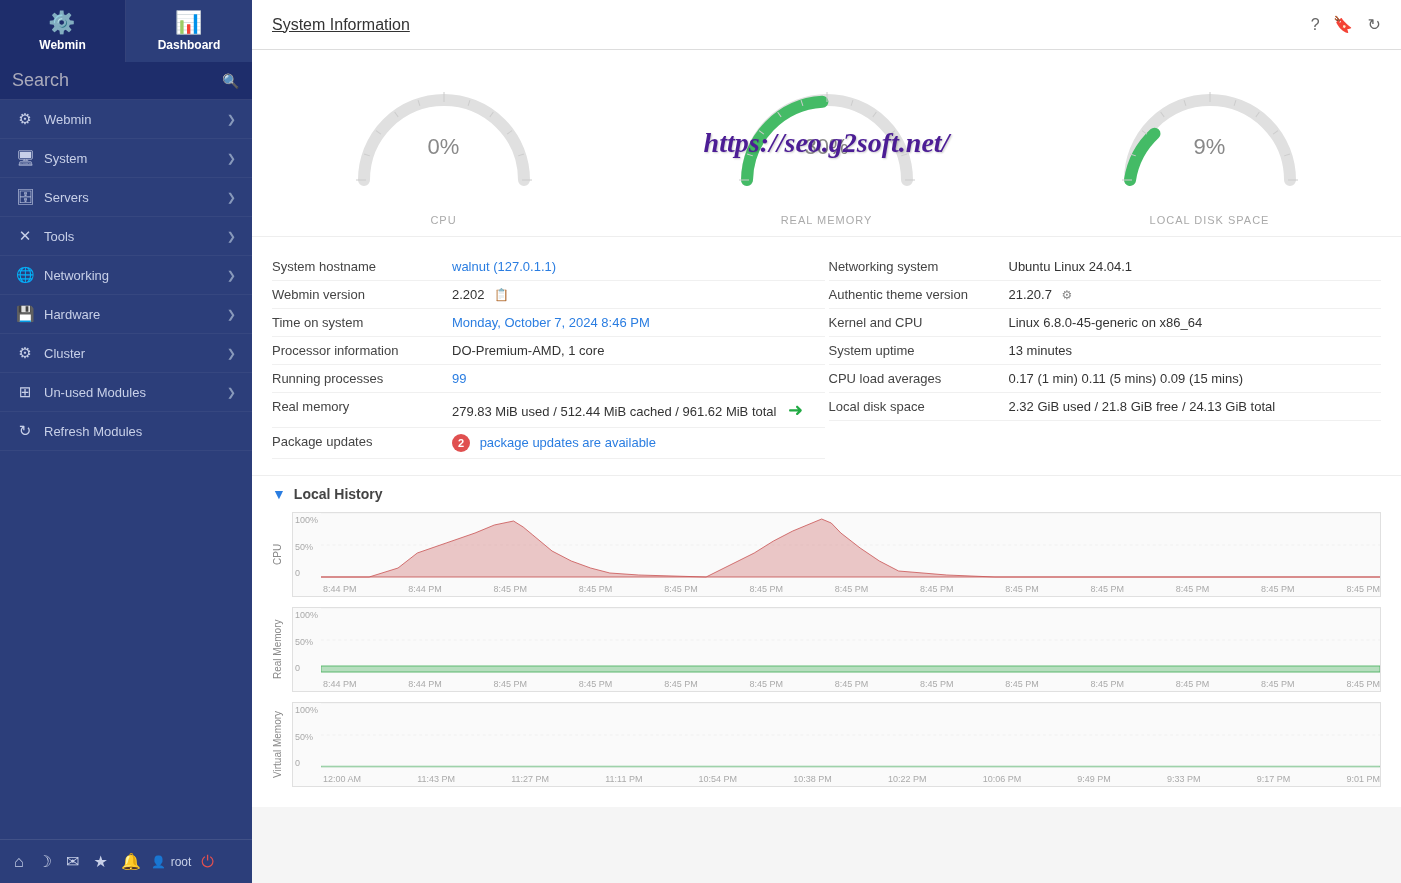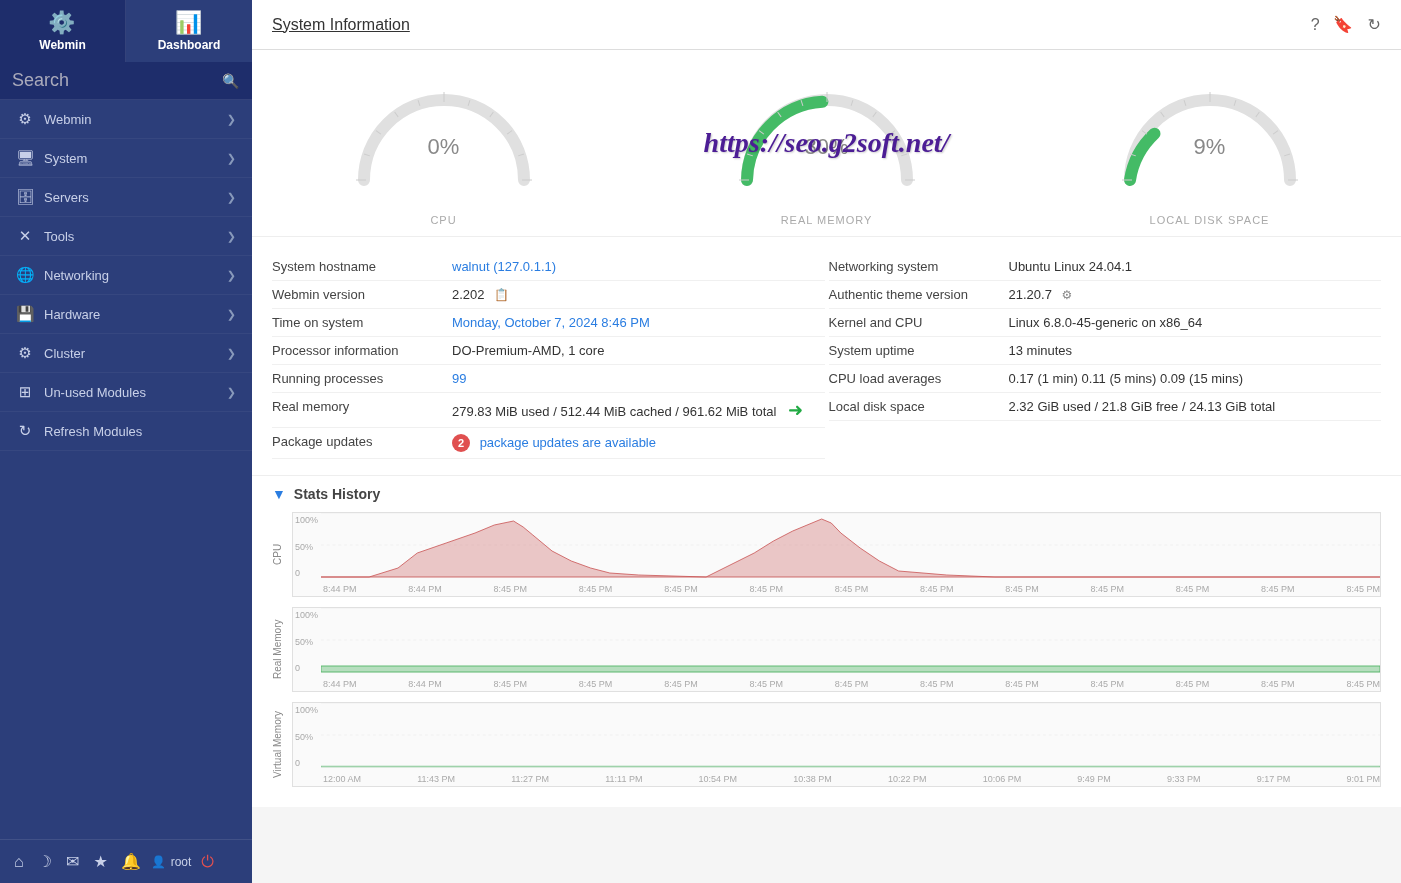--- a/index.html
+++ b/index.html
@@ -615,21 +615,21 @@
       <div class="info-row">
         <span class="info-label">Local disk space</span>
         <span class="info-value">2.32 GiB used / 21.8 GiB free / 24.13 GiB total</span>
       </div>
     </div>
   </div>
 
   <div class="stats-section">
     <div class="stats-header">
       <span class="stats-toggle">▼</span>
-      <span>Stats History</span>
+      <span>Local History</span>
     </div>
 
     <div class="chart-container">
       <div class="chart-row">
         <div class="chart-label-vert">CPU</div>
         <div class="chart-area">
           <div class="chart-y-labels">
             <span>100%</span>
             <span>50%</span>
             <span>0</span>

